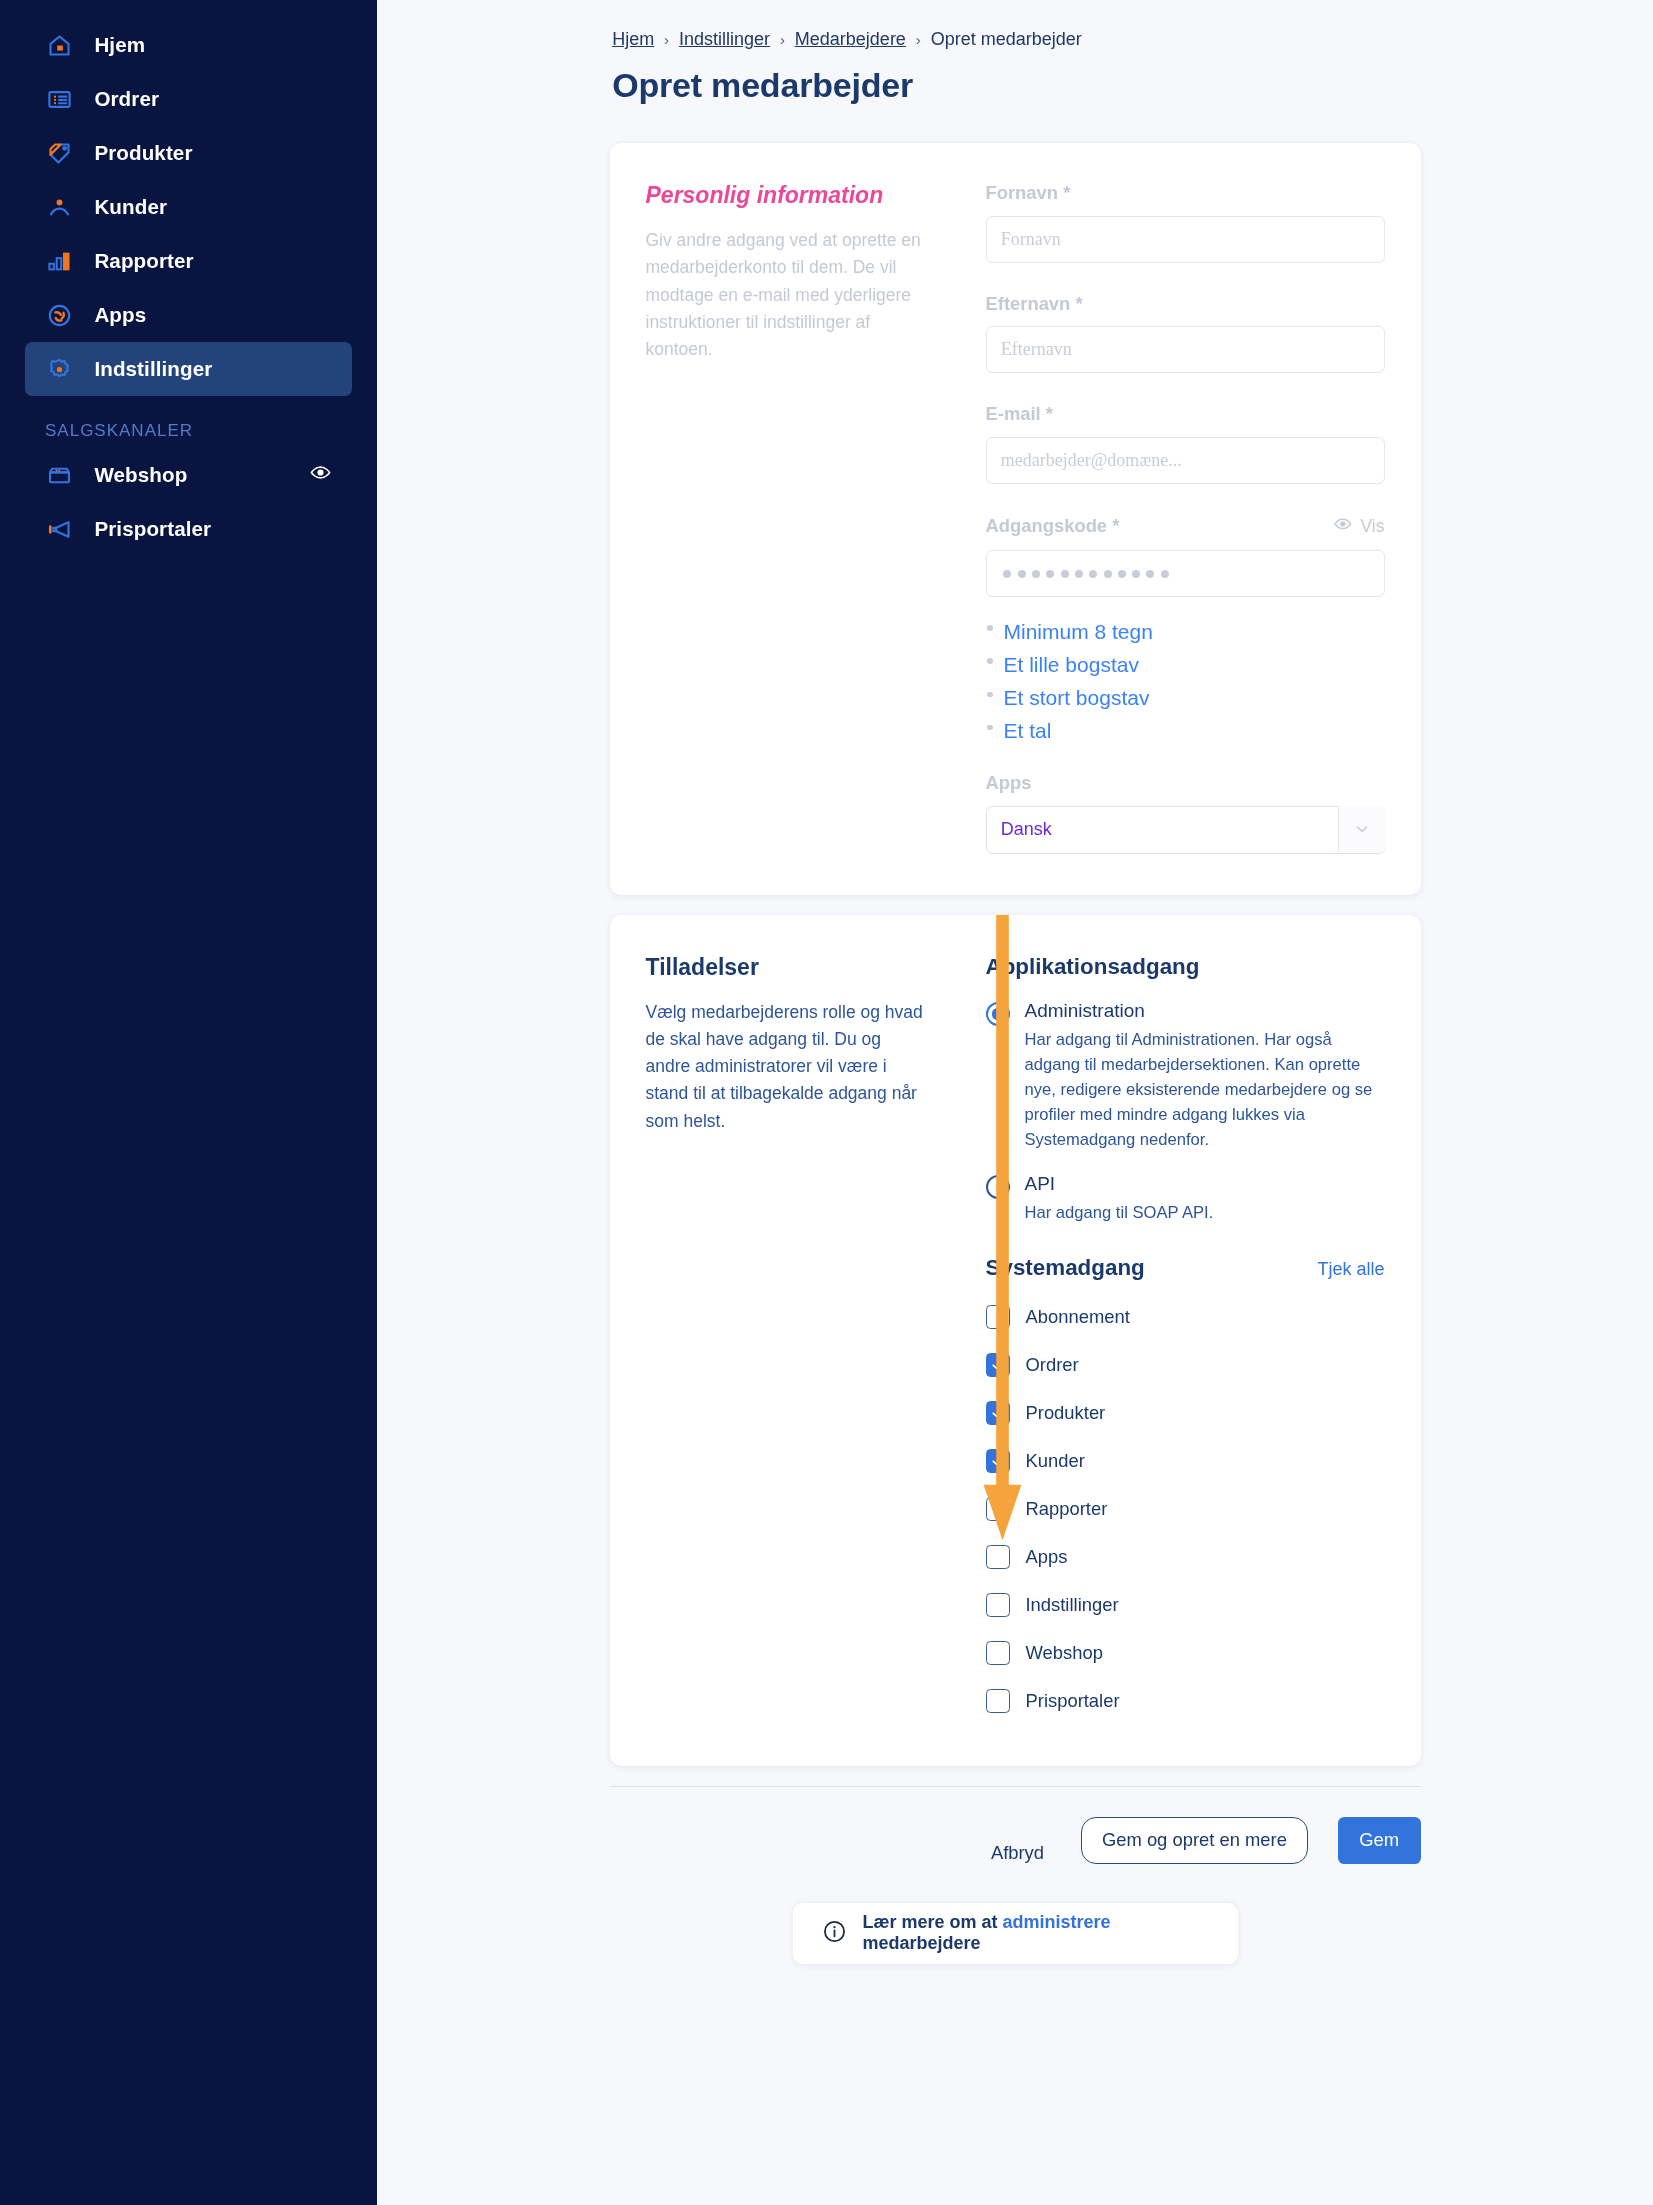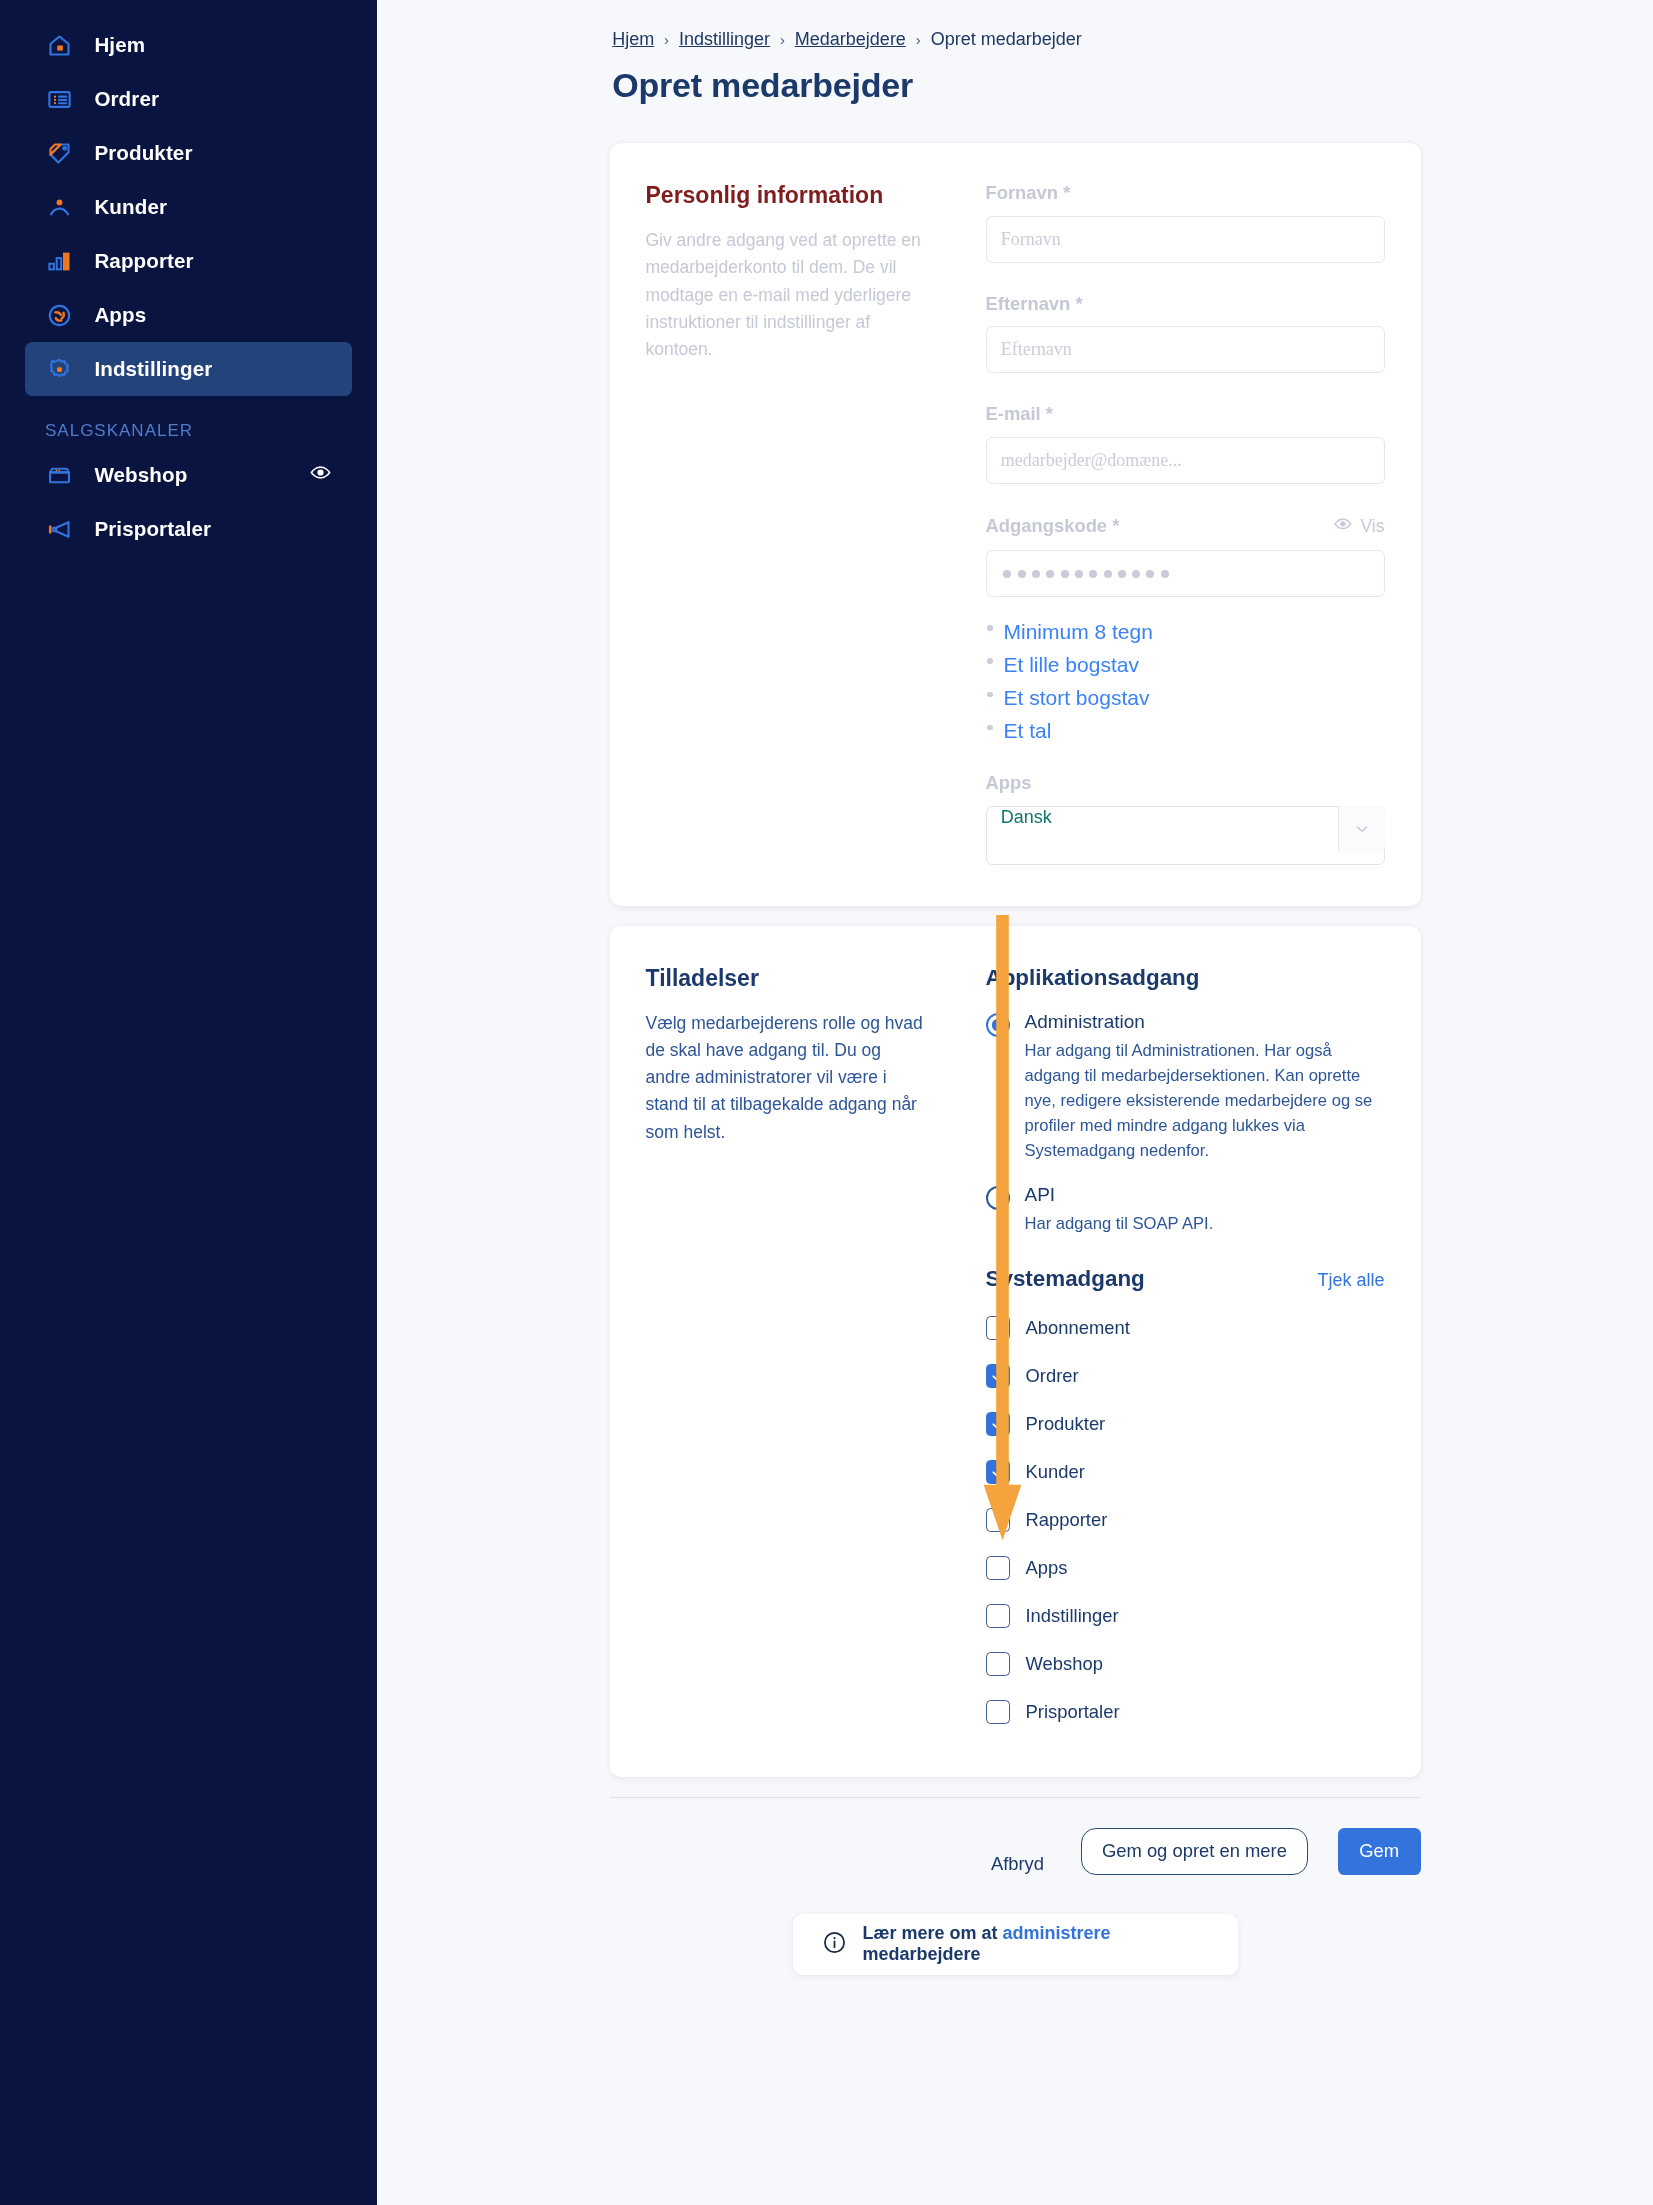--- a/index.html
+++ b/index.html
@@ -81,21 +81,21 @@
     display: flex;
     margin-bottom: 19.7px;
   }
   .card-left { width: 315px; padding-right: 34px; flex: 0 0 315px; }
   .card-right { flex: 1; padding-left: 25px; }
 
   .sec-title { font-size: 23px; font-weight: 600; color: #1b3a6b; margin-bottom: 18px; }
   .sec-desc { font-size: 17.5px; line-height: 1.56; color: #2d5597; }
 
   
-  .faded .sec-title { color: #7f1d1d; }
+  .faded .sec-title { color: #ec4899; font-style: italic; }
   .faded .sec-desc { color: #c5c9d6; }
   .faded .fld-label { color: #c5c9d6; }
   .faded .fld-input { border-color: #e4e6ee; color: #c5c9d6; }
   .faded .fld-input::placeholder { color: #c9cdd9; }
 
   .fld { margin-bottom: 30px; }
   .fld-head { display:flex; align-items:center; justify-content: space-between; margin-bottom: 11.6px; }
   .fld-label { font-size: 18.4px; font-weight: 600; color: #1b3a6b; }
   .fld-action { display:flex; align-items:center; gap:8px; font-size:17.5px; color:#c6cad7; cursor:pointer;}
   .fld-input {
@@ -116,23 +116,23 @@
     font-size: 21px; color: #3b82f6; line-height: 1.58;
     position: relative; padding-left: 18px;
   }
   .reqs li:before {
     content:""; position:absolute; left:1.8px; top:10.7px;
     width:5.4px; height:5.4px; border-radius:50%; background:#cacdd9;
   }
 
   .select-wrap { position: relative; width: 100%; }
   .select-box {
-    width:100%; height:59px; border:0.9px solid #dfe2ea; border-radius:6.3px;
-    background:#fff; display:flex; align-items:flex-start;
-    font-size:18px; color:#0f766e; padding:0 14.3px;
+    width:100%; height:48px; border:0.9px solid #dfe2ea; border-radius:6.3px;
+    background:#fff; display:flex; align-items:center;
+    font-size:18px; color:#6d28d9; padding:0 14.3px;
   }
   .select-arrow {
     position:absolute; right:0; top:0; height:47px; width:47px;
     border-left:0.9px solid #e7e9f0;
     display:flex; align-items:center; justify-content:center;
     background:#fbfbfd; border-radius:0 6.3px 6.3px 0;
   }
 
   
   .grp-title { font-size:22.4px; font-weight:700; color:#1b3a6b; margin-bottom:19.7px; }

